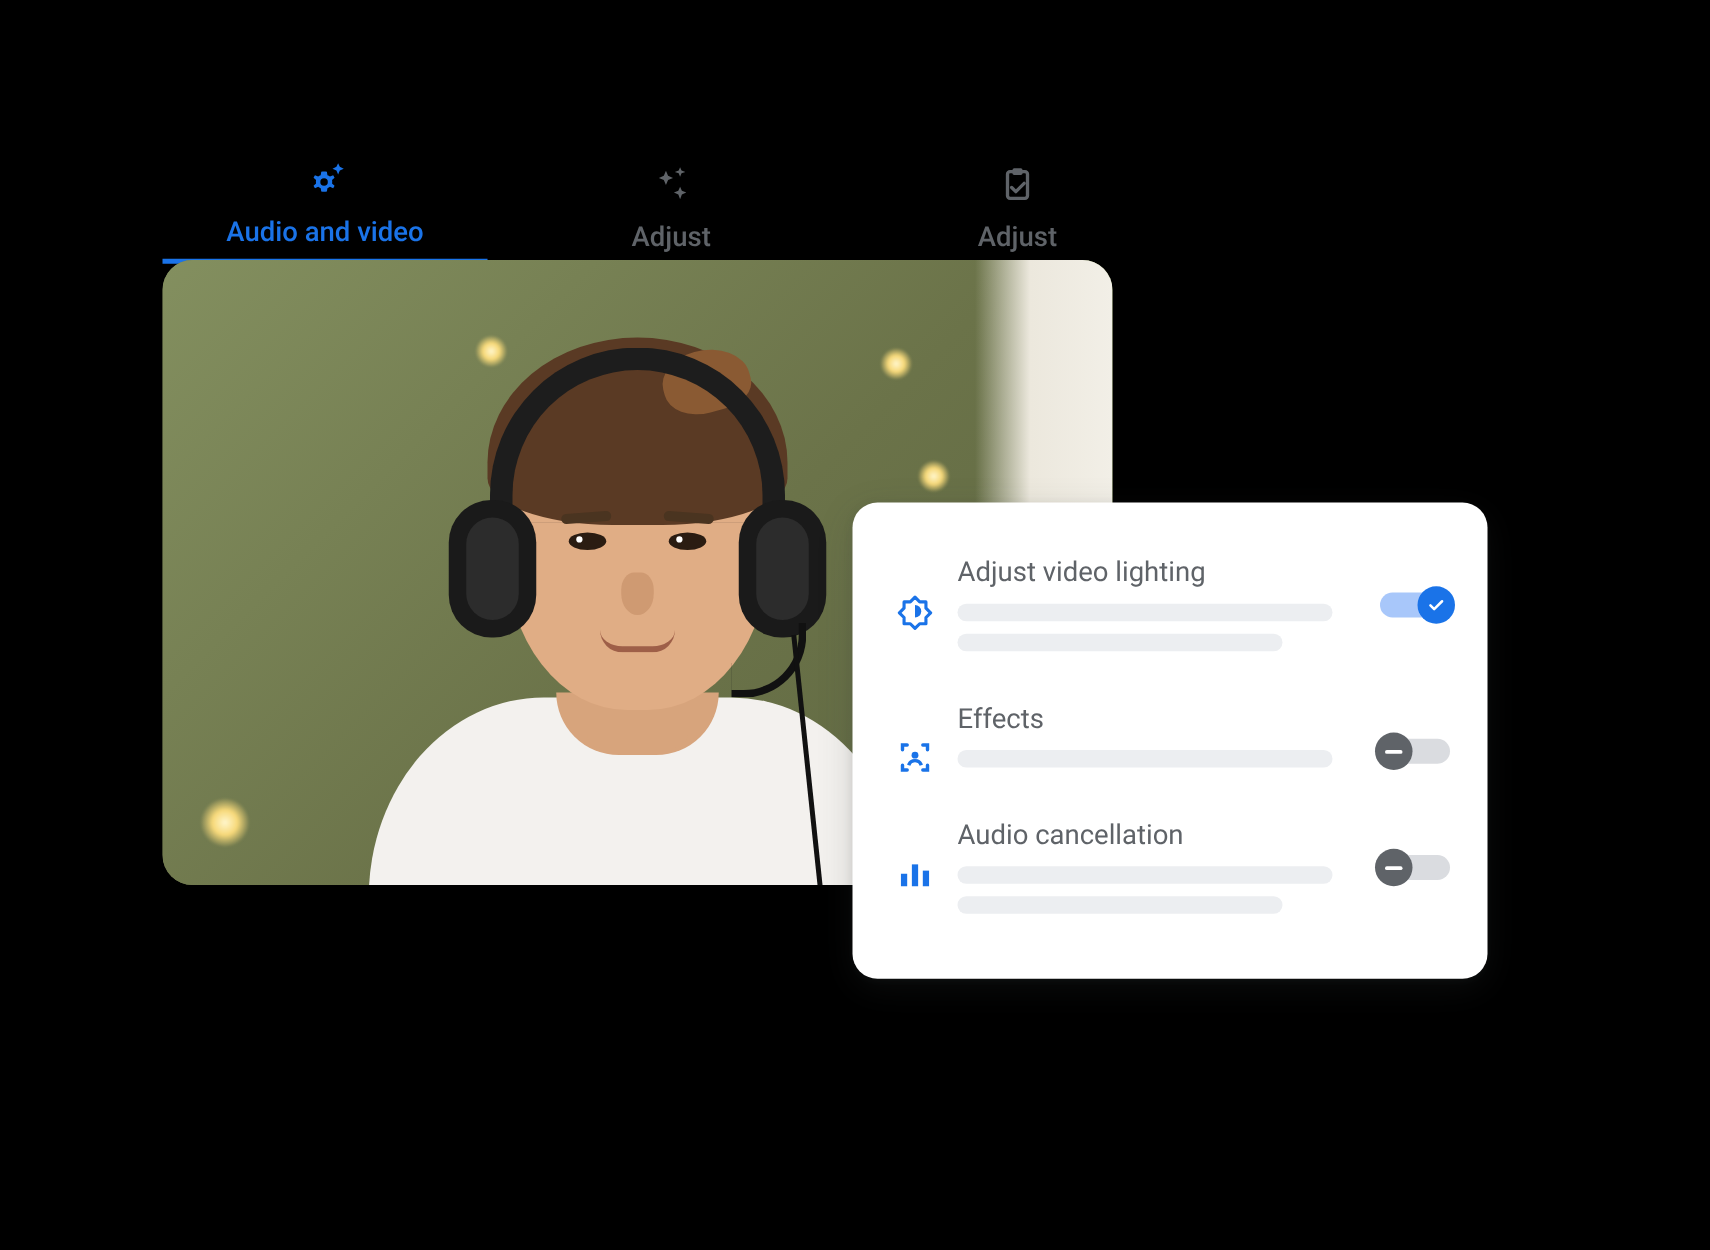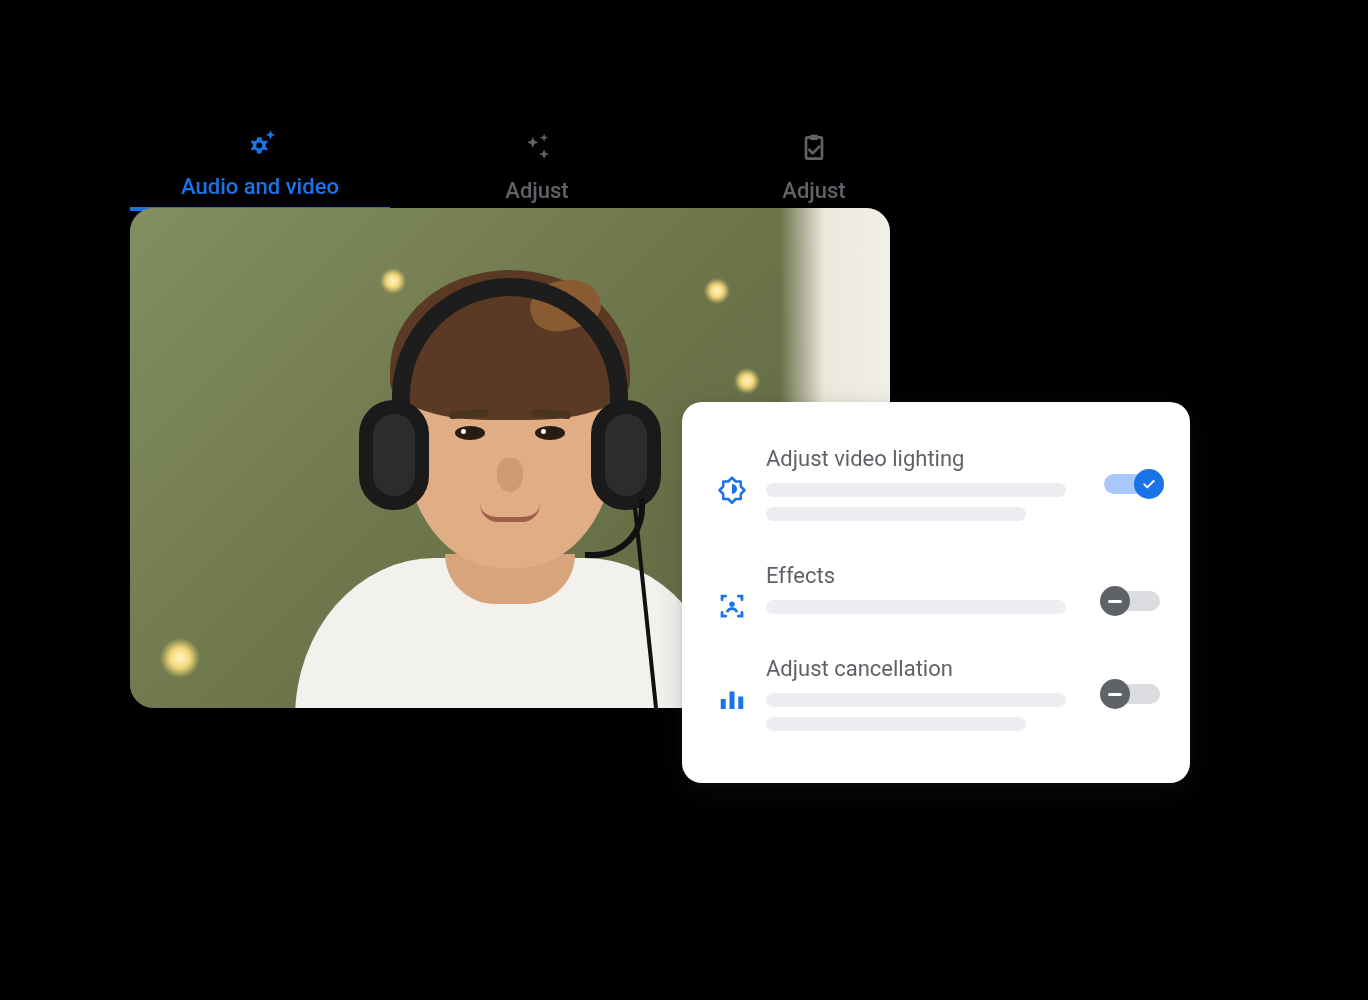--- a/index.html
+++ b/index.html
@@ -372,21 +372,21 @@
 
   <div class="setting-row">
     <div class="s-icon">
       <svg width="30" height="30" viewBox="0 0 24 24">
         <rect x="3" y="12" width="4" height="8" fill="#1a73e8"></rect>
         <rect x="10" y="6" width="4" height="14" fill="#1a73e8"></rect>
         <rect x="17" y="10" width="4" height="10" fill="#1a73e8"></rect>
       </svg>
     </div>
     <div class="s-body">
-      <div class="s-title">Adjust cancellation</div>
+      <div class="s-title">Audio cancellation</div>
       <div class="skel w1"></div>
       <div class="skel w2"></div>
     </div>
     <div class="s-toggle">
       <div class="toggle off">
           <span class="knob"></span>
         </div>
     </div>
   </div>
 

